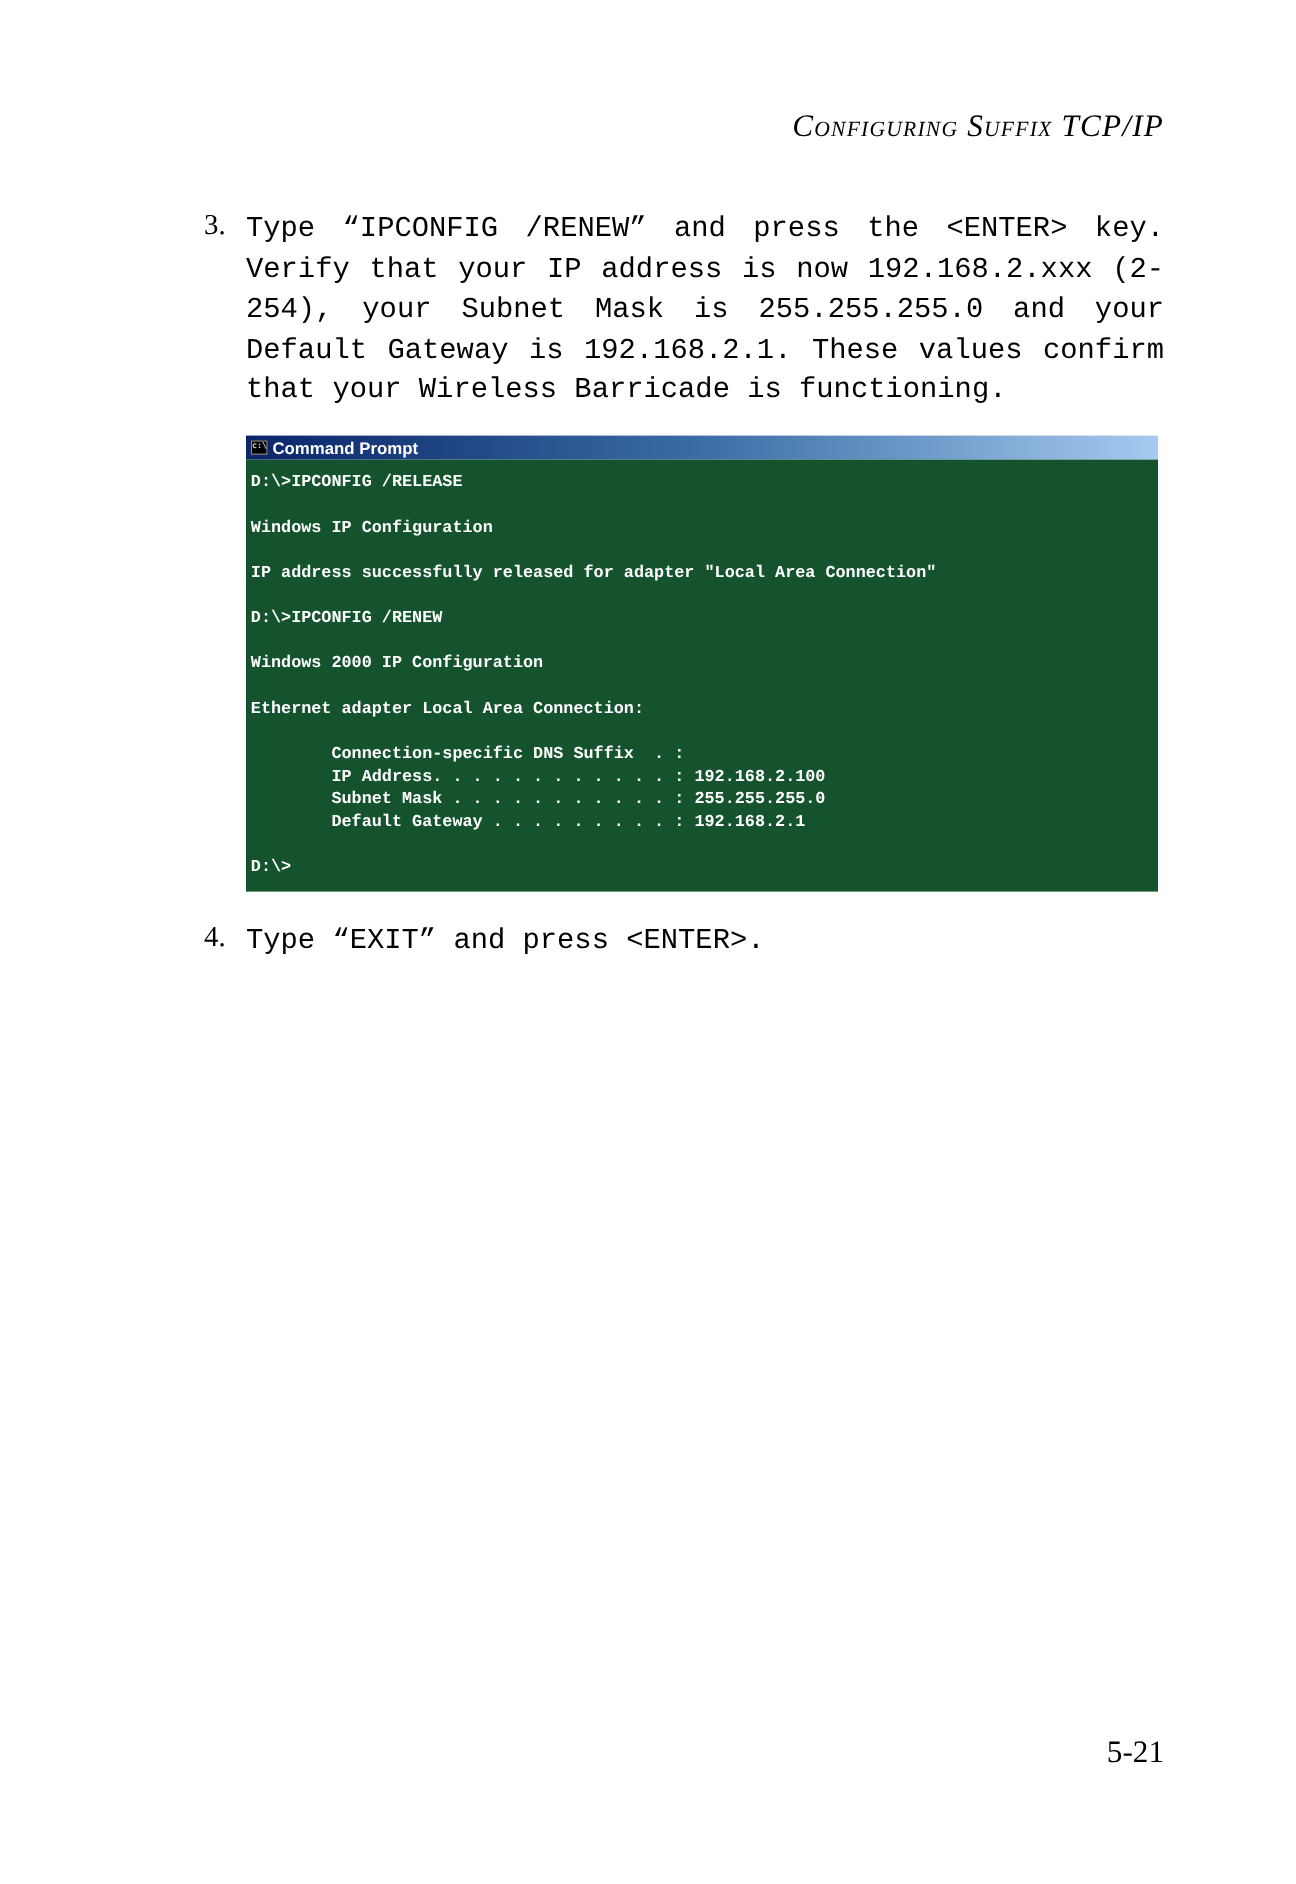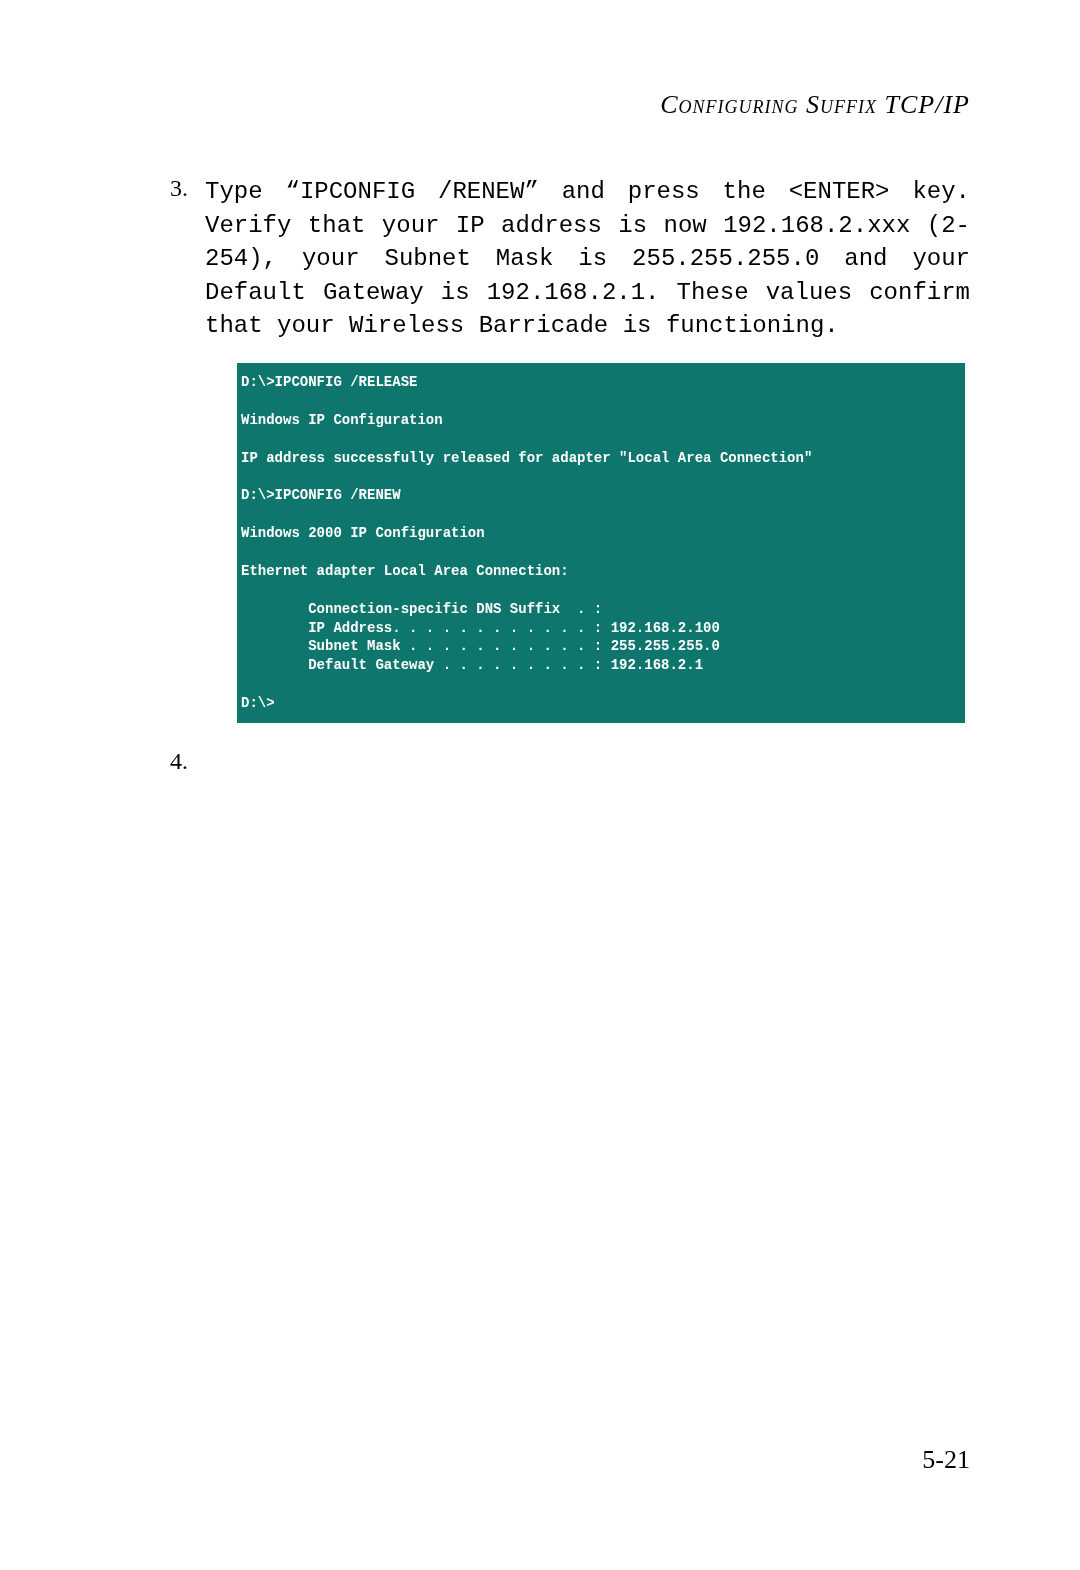--- a/index.html
+++ b/index.html
@@ -70,30 +70,29 @@
     .cmd-icon::before {
       content: 'c:\\';
       color: #cccccc;
       font-size: 7px;
       position: absolute;
       top: -1px;
       left: 0px;
       font-family: monospace;
     }
     .cmd-body {
-      background: #0f766e;
+      background: #14532d;
       color: #ffffff;
       font-family: 'Lucida Console', 'Courier New', monospace;
       font-size: 14px;
       font-weight: bold;
       padding: 10px 4px;
       white-space: pre;
       line-height: 1.35;
       min-height: 280px;
-      margin-left: 32px;
     }
     .page-footer {
       position: absolute;
       bottom: 95px;
       right: 110px;
       font-size: 26px;
       font-family: Georgia, serif;
       text-align: right;
     }
   </style>
@@ -105,20 +104,24 @@
 </div>
 
 <div class="content">
 
   <div class="list-item">
     <div class="list-number">3.</div>
     <div class="list-text">Type “IPCONFIG /RENEW” and press the &lt;ENTER&gt; key. Verify that your IP address is now 192.168.2.xxx (2-254), your Subnet Mask is 255.255.255.0 and your Default Gateway is 192.168.2.1. These values confirm that your Wireless Barricade is functioning.</div>
   </div>
 
   <div class="cmd-window">
+    <div class="cmd-titlebar">
+      <span class="cmd-icon"></span>
+      <span>Command Prompt</span>
+    </div>
     <div class="cmd-body">D:\&gt;IPCONFIG /RELEASE
 
 Windows IP Configuration
 
 IP address successfully released for adapter "Local Area Connection"
 
 D:\&gt;IPCONFIG /RENEW
 
 Windows 2000 IP Configuration
 
@@ -127,19 +130,20 @@
         Connection-specific DNS Suffix  . :
         IP Address. . . . . . . . . . . . : 192.168.2.100
         Subnet Mask . . . . . . . . . . . : 255.255.255.0
         Default Gateway . . . . . . . . . : 192.168.2.1
 
 D:\&gt;</div>
   </div>
 
   <div class="list-item">
     <div class="list-number">4.</div>
+    <div class="list-text">Type “EXIT” and press &lt;ENTER&gt;.</div>
   </div>
 
 </div>
 
 <div class="page-footer">
   <span>5-21</span>
 </div>
 
 </body></html>

